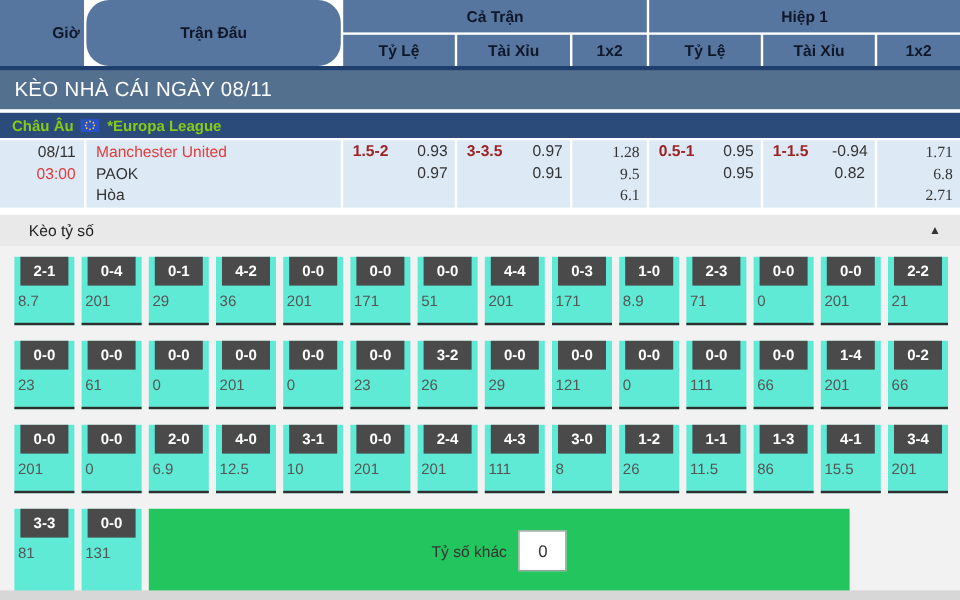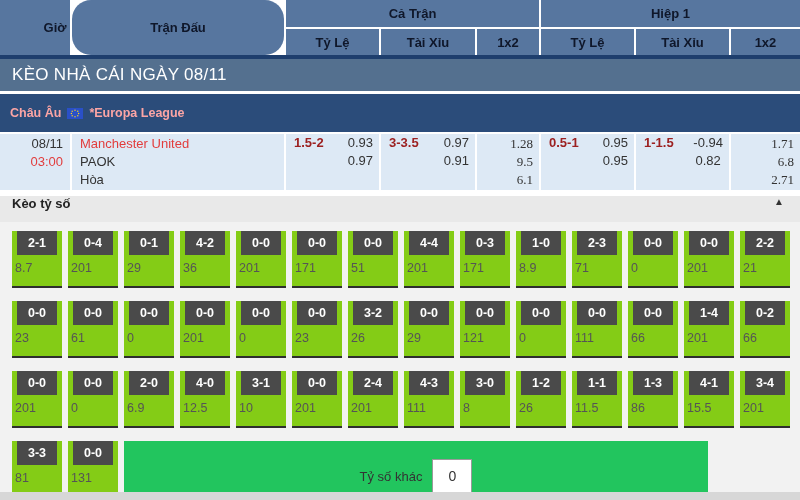--- a/index.html
+++ b/index.html
@@ -14,47 +14,47 @@
          display:flex;align-items:center;justify-content:center;}
   .hc-time{grid-row:1/3;grid-column:1;padding-left:40px;}
   .hc-match{grid-row:1/3;grid-column:2;border-radius:19px;}
   .hc-full{grid-row:1;grid-column:3/6;}
   .hc-half{grid-row:1;grid-column:6/9;}
   .navy-strip{height:4px;background:#1e3e6d;}
 
   
   .banner{height:32px;background:#54708f;color:#fff;display:flex;align-items:center;
           padding-left:12px;font-size:17px;letter-spacing:.3px;margin-bottom:3px;}
-  .league{height:38px;background:#2b4c7a;color:#fca5a5;display:flex;align-items:center;
+  .league{height:21px;background:#2b4c7a;color:#84cc16;display:flex;align-items:center;
           padding-left:10px;font-size:12.5px;font-weight:bold;margin-bottom:2px;}
   .flag{width:16px;height:11px;margin:0 6px;display:inline-block;}
 
   
   .match-row{display:grid;
     grid-template-columns:70px 212px 93px 94px 62px 93px 93px 69px;
     gap:0 2px;background:#fff;height:56px;}
   .mcell{background:#dde9f5;font-size:13px;color:#333;line-height:18px;padding-top:1px;}
   .c-time{text-align:right;padding-right:7px;}
   .time-red{color:#e23c3c;}
   .c-match{padding-left:8px;}
   .team-home{color:#e23c3c;}
   .c-odds{display:flex;justify-content:space-between;padding:0 6px 0 8px;}
   .hcap{color:#9c2121;font-weight:bold;}
   .vals{text-align:center;}
   .c-1x2{text-align:right;padding-right:6px;font-family:Liberation Serif, serif;}
 
   
   .score-section{height:329px;background:#f2f2f2;}
-  .score-bar{height:26px;background:#e9e9e9;display:flex;align-items:flex-start;
-             justify-content:space-between;padding:0 16px 0 12px;margin-top:6px;font-weight:bold;}
+  .score-bar{height:26px;background:#e9e9e9;display:flex;align-items:center;
+             justify-content:space-between;padding:0 16px 0 24px;margin-top:6px;}
   .score-bar-title{font-size:13px;color:#222;}
   .collapse{font-size:10px;color:#333;cursor:pointer;}
   .score-rows{padding:9px 0 0 12px;}
   .score-row{display:flex;gap:6px;margin-bottom:13px;}
-  .score-cell{width:50px;height:55px;background:#84cc16;
+  .score-cell{width:50px;height:55px;background:#5eead4;
               border-bottom:2px solid #2e2e2e;display:flex;flex-direction:column;}
   .score-row.tall .score-cell{height:70px;}
   .score-box{height:24px;margin:0 5px;background:#4a4a4a;color:#fff;font-weight:bold;
              font-size:12.5px;display:flex;align-items:center;justify-content:center;}
   .score-val{font-size:12.5px;color:#555;padding-left:3px;margin-top:6px;}
   .other-cell{width:584px;height:70px;background:#22c55e;border-bottom:2px solid #2e2e2e;
               display:flex;align-items:center;justify-content:center;}
   .other-label{font-size:13px;color:#333;}
   .other-input{width:38px;height:32px;background:#fff;border:1px solid #9a9a9a;
                margin-left:10px;display:flex;align-items:center;justify-content:center;

